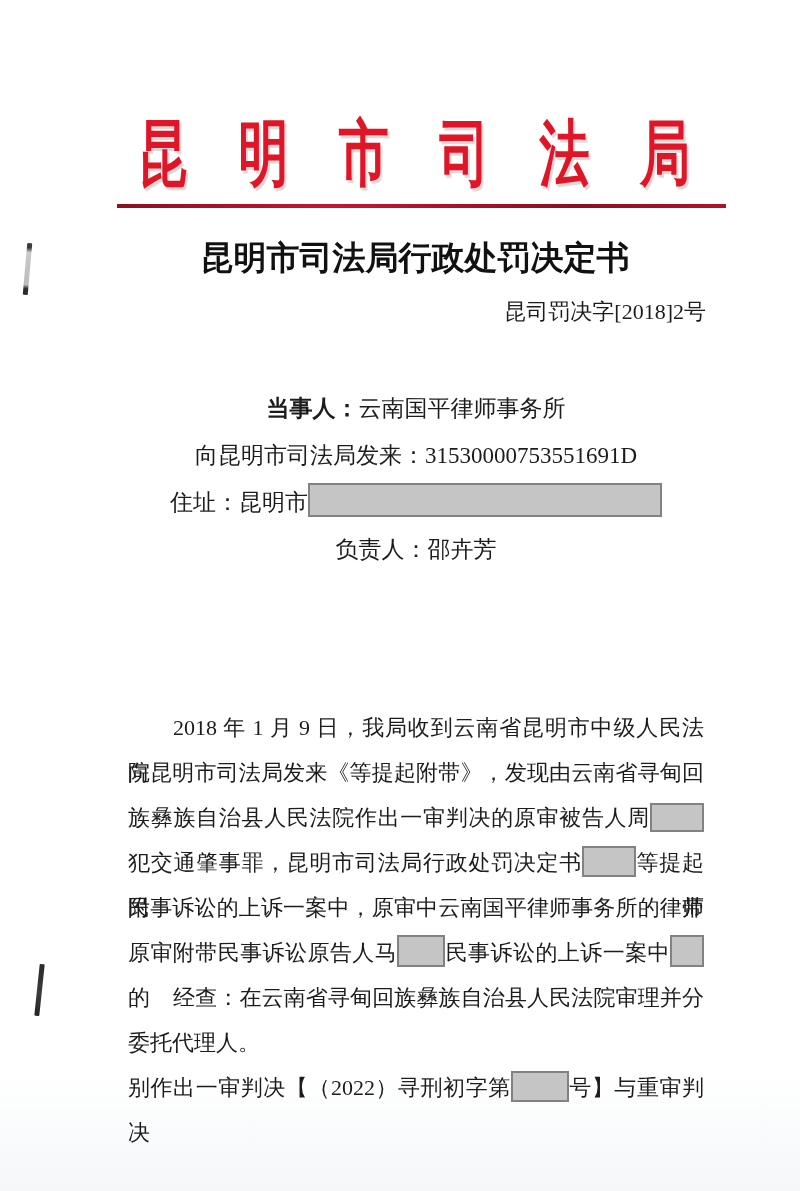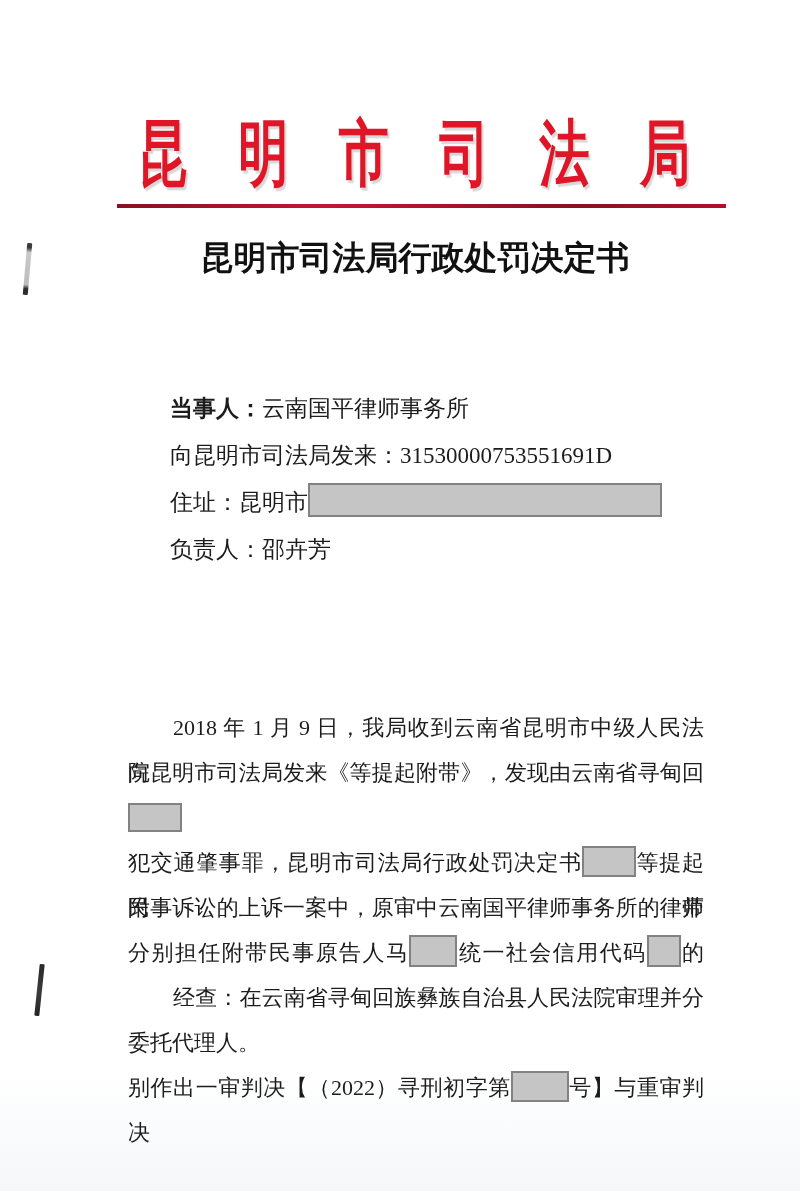--- a/index.html
+++ b/index.html
@@ -26,21 +26,21 @@
   .doc-title{
     position:absolute;left:15px;top:240px;width:800px;text-align:center;
     font-family:"Liberation Sans","DejaVu Sans",sans-serif;
     font-weight:bold;font-size:33px;line-height:36px;color:#111;
   }
   .doc-number{
     position:absolute;left:0;top:299px;width:706px;text-align:right;
     font-size:22px;line-height:26px;
   }
   
-  .party{position:absolute;left:170px;top:385px;font-size:23px;}
+  .party{position:absolute;left:170px;top:385px;font-size:23px;text-align:center;}
   .party-line{height:47px;line-height:47px;white-space:nowrap;}
   .party-label.bold{font-weight:bold;}
   
   .body-block{position:absolute;left:128px;top:705px;width:576px;font-size:22px;}
   .body-line{height:45px;line-height:45px;}
   .body-line.j{text-align:justify;text-align-last:justify;}
   .body-line.indent{text-indent:45px;}
   
   .redaction{
     display:inline-block;box-sizing:border-box;
@@ -70,35 +70,36 @@
       <span>市</span>
       <span>司</span>
       <span>法</span>
       <span>局</span>
     </div>
 
   <div class="red-rule"></div>
 
   <div class="doc-title">昆明市司法局行政处罚决定书</div>
 
+  <div class="doc-number">昆司罚决字[2018]2号</div>
 
   <div class="party" id="party-block">
       <div class="party-line"><span class="party-label bold">当事人：</span><span class="party-value">云南国平律师事务所</span></div>
       <div class="party-line"><span class="party-label">向昆明市司法局发来：</span><span class="party-value">31530000753551691D</span></div>
       <div class="party-line"><span class="party-label">住址：</span><span class="party-value">昆明市</span><span class="redaction" style="width: 354px; height: 34px;"></span></div>
       <div class="party-line"><span class="party-label">负责人：</span><span class="party-value">邵卉芳</span></div>
     </div>
 
   <div class="body-block" id="body-block">
       <div class="body-line indent j"><span>2018 年 1 月 9 日，我局收到云南省昆明市中级人民法院</span></div>
       <div class="body-line j"><span>向昆明市司法局发来《等提起附带》，发现由云南省寻甸回</span></div>
-      <div class="body-line j"><span class="redaction" style="width: 54px; height: 29px;"></span></div>
+      <div class="body-line j"><span>族彝族自治县人民法院作出一审判决的原审被告人周</span><span class="redaction" style="width: 54px; height: 29px;"></span></div>
       <div class="body-line j"><span>犯交通肇事罪，昆明市司法局行政处罚决定书</span><span class="redaction" style="width: 54px; height: 31px;"></span><span>等提起附带</span></div>
       <div class="body-line j"><span>民事诉讼的上诉一案中，原审中云南国平律师事务所的律师</span></div>
-      <div class="body-line j"><span>分别担任附带民事原告人马</span><span class="redaction" style="width: 48px; height: 32px;"></span><span>统一社会信用代码</span><span class="redaction" style="width: 34px; height: 32px;"></span><span>的</span></div>
+      <div class="body-line j"><span>原审附带民事诉讼原告人马</span><span class="redaction" style="width: 48px; height: 32px;"></span><span>民事诉讼的上诉一案中</span><span class="redaction" style="width: 34px; height: 32px;"></span><span>的</span></div>
       <div class="body-line indent j"><span>经查：在云南省寻甸回族彝族自治县人民法院审理并分</span></div>
       <div class="body-line"><span>委托代理人。</span></div>
       <div class="body-line j"><span>别作出一审判决【（2022）寻刑初字第</span><span class="redaction" style="width: 58px; height: 31px;"></span><span>号】与重审判决</span></div>
     </div>
 
   <div class="scan-mark m1"></div>
   <div class="scan-mark m2"></div>
 
 </div>
 

